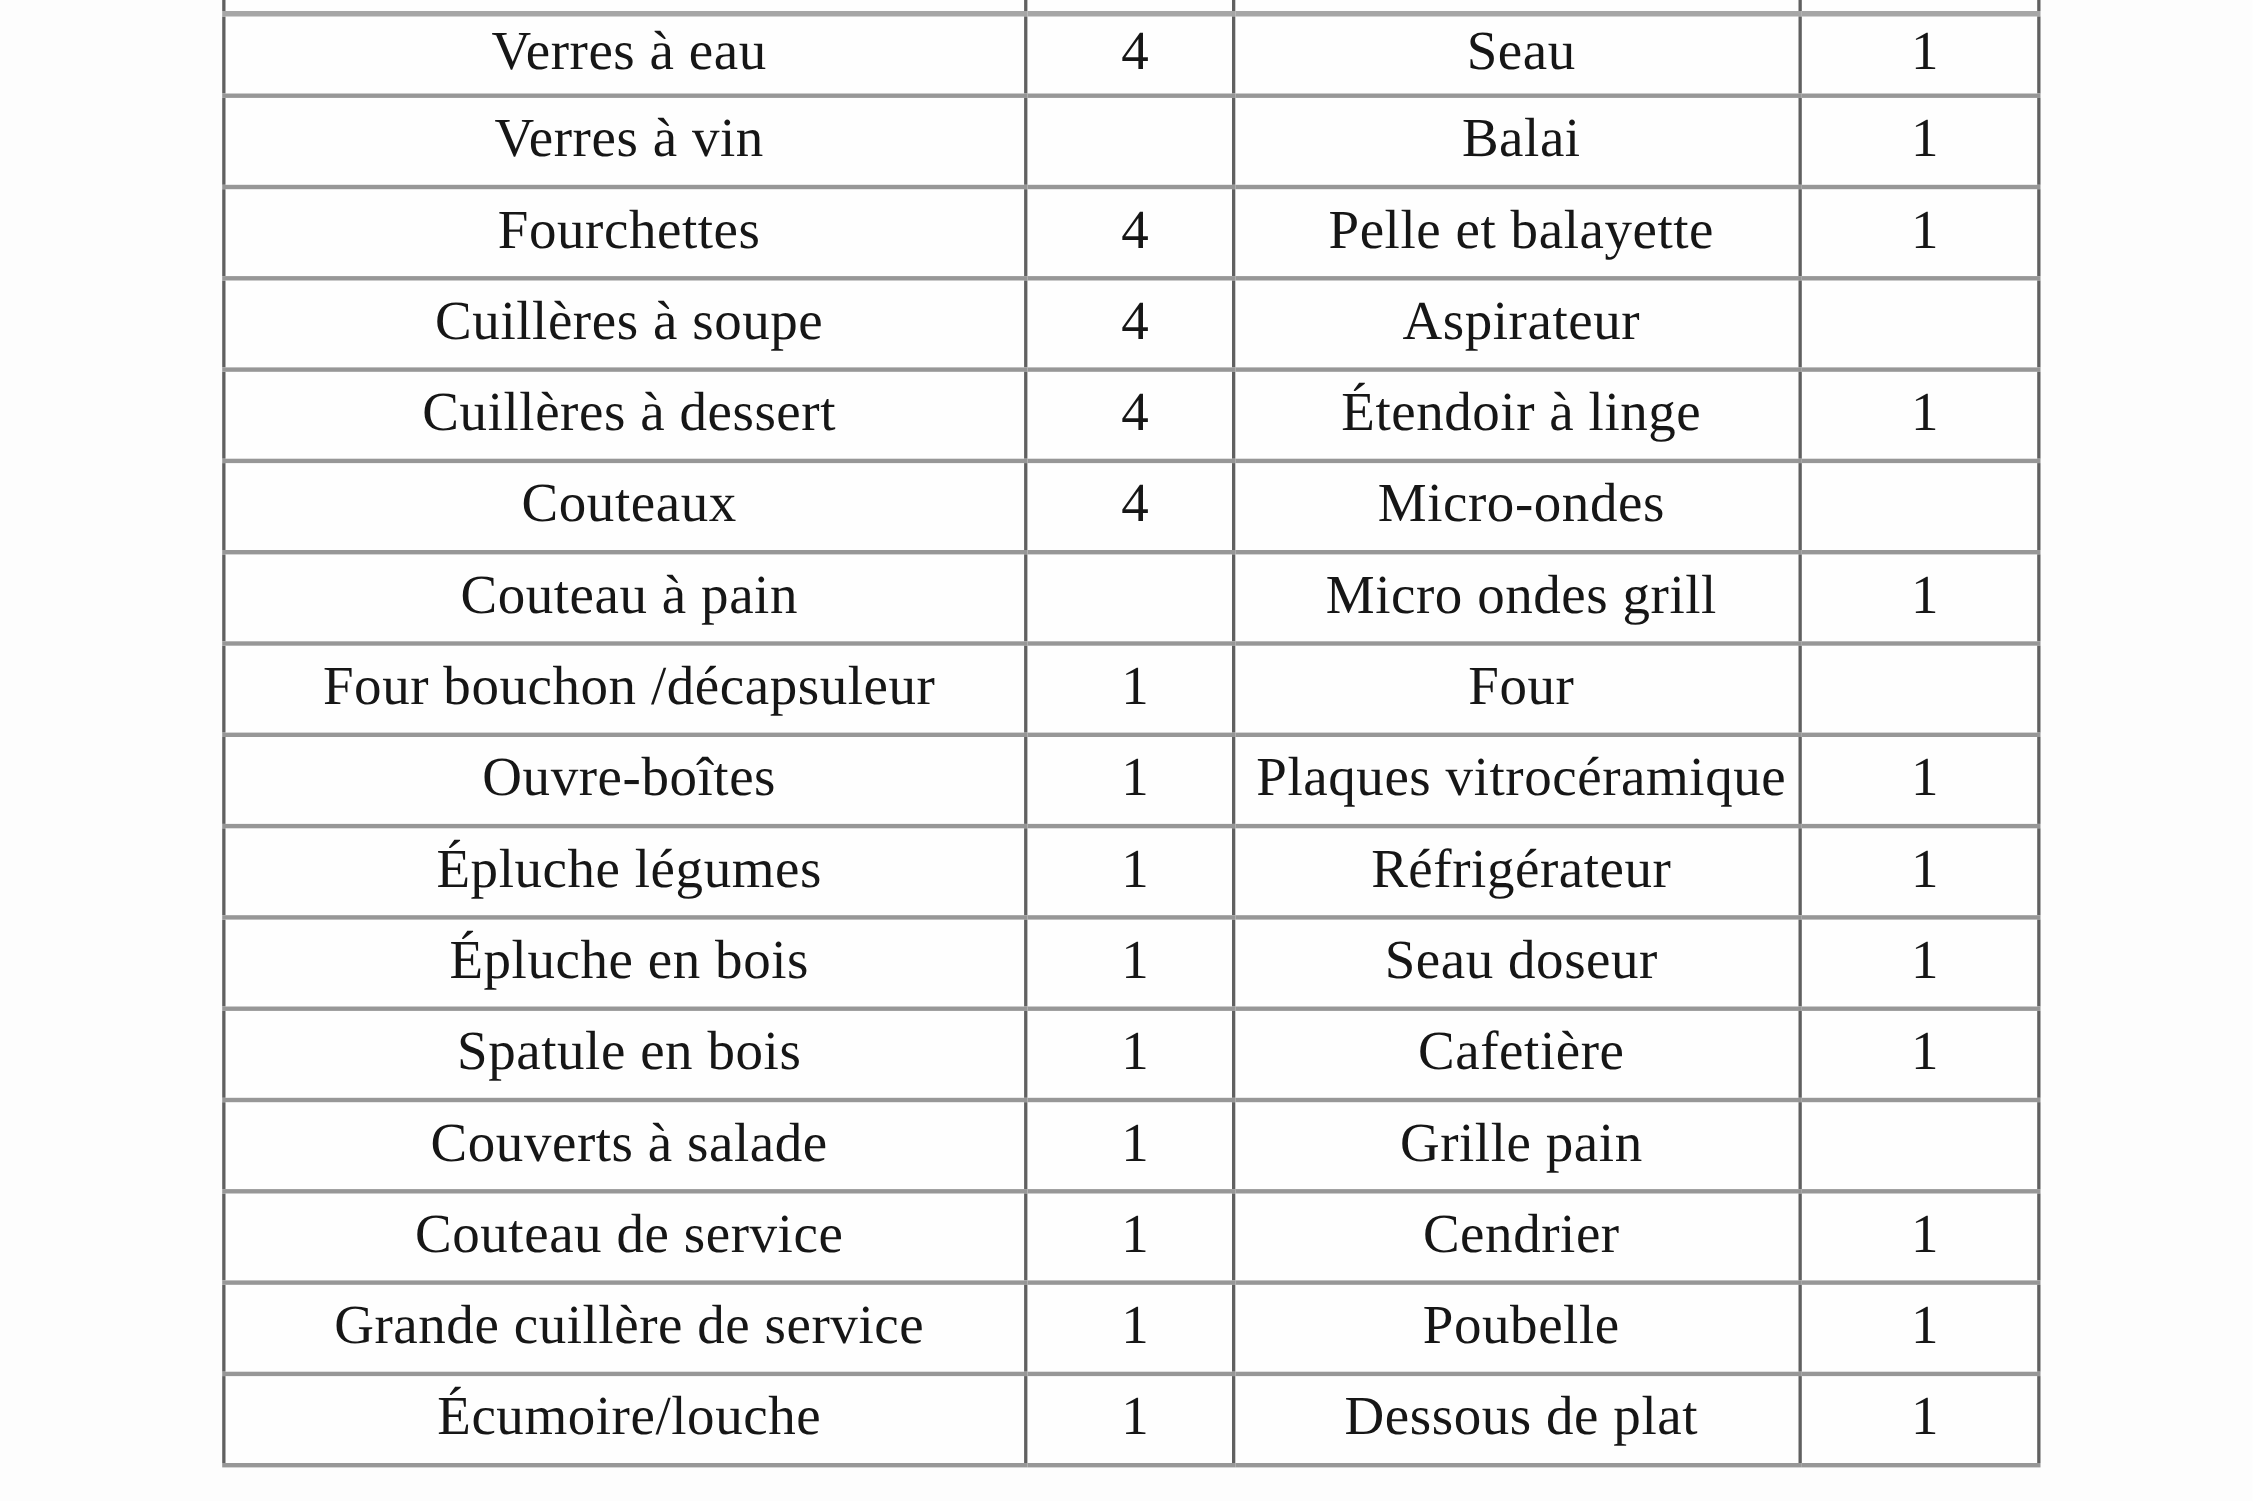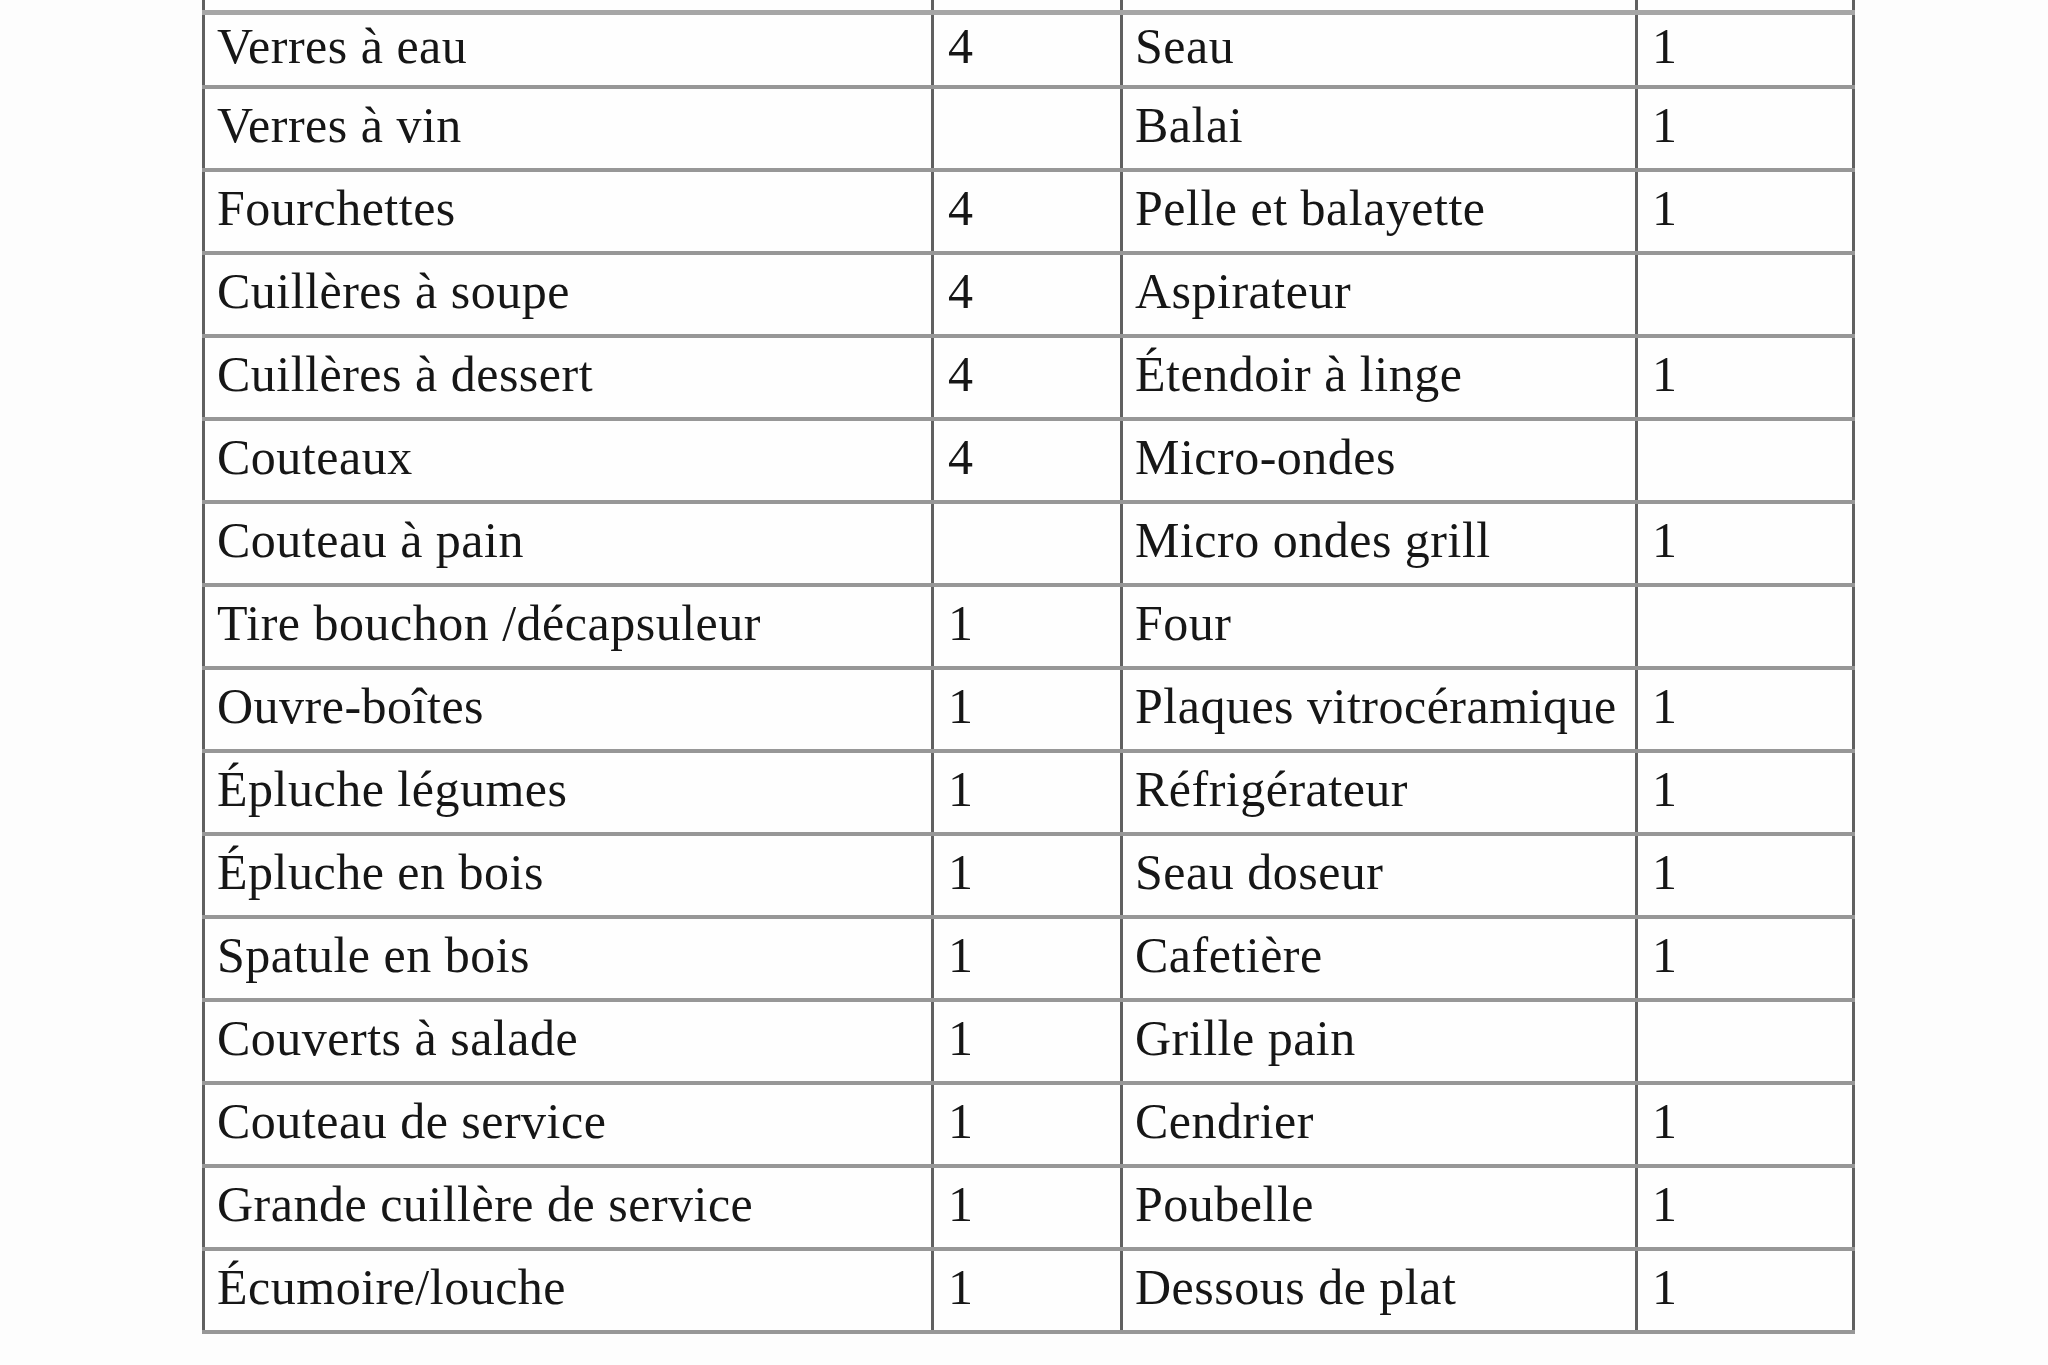--- a/index.html
+++ b/index.html
@@ -7,20 +7,21 @@
     padding: 0;
     background: #ffffff;
   }
   .screen {
     position: relative;
     width: 2048px;
     height: 1365px;
     overflow: hidden;
     background: #fdfdfd;
     font-family: "Liberation Serif", "DejaVu Serif", serif;
+    text-align: center;
   }
   table.inv {
     position: absolute;
     left: 202px;
     top: -72px;
     width: 1650px;
     border-collapse: collapse;
     table-layout: fixed;
   }
   table.inv td {
@@ -111,21 +112,21 @@
           <td>Micro-ondes</td>
           <td class="qty"></td>
         </tr>
         <tr class="full">
           <td>Couteau à pain</td>
           <td class="qty"></td>
           <td>Micro ondes grill</td>
           <td class="qty">1</td>
         </tr>
         <tr class="full">
-          <td>Tire bouchon /décapsuleur</td>
+          <td>Four bouchon /décapsuleur</td>
           <td class="qty">1</td>
           <td>Four</td>
           <td class="qty"></td>
         </tr>
         <tr class="full">
           <td>Ouvre-boîtes</td>
           <td class="qty">1</td>
           <td>Plaques vitrocéramique</td>
           <td class="qty">1</td>
         </tr>

